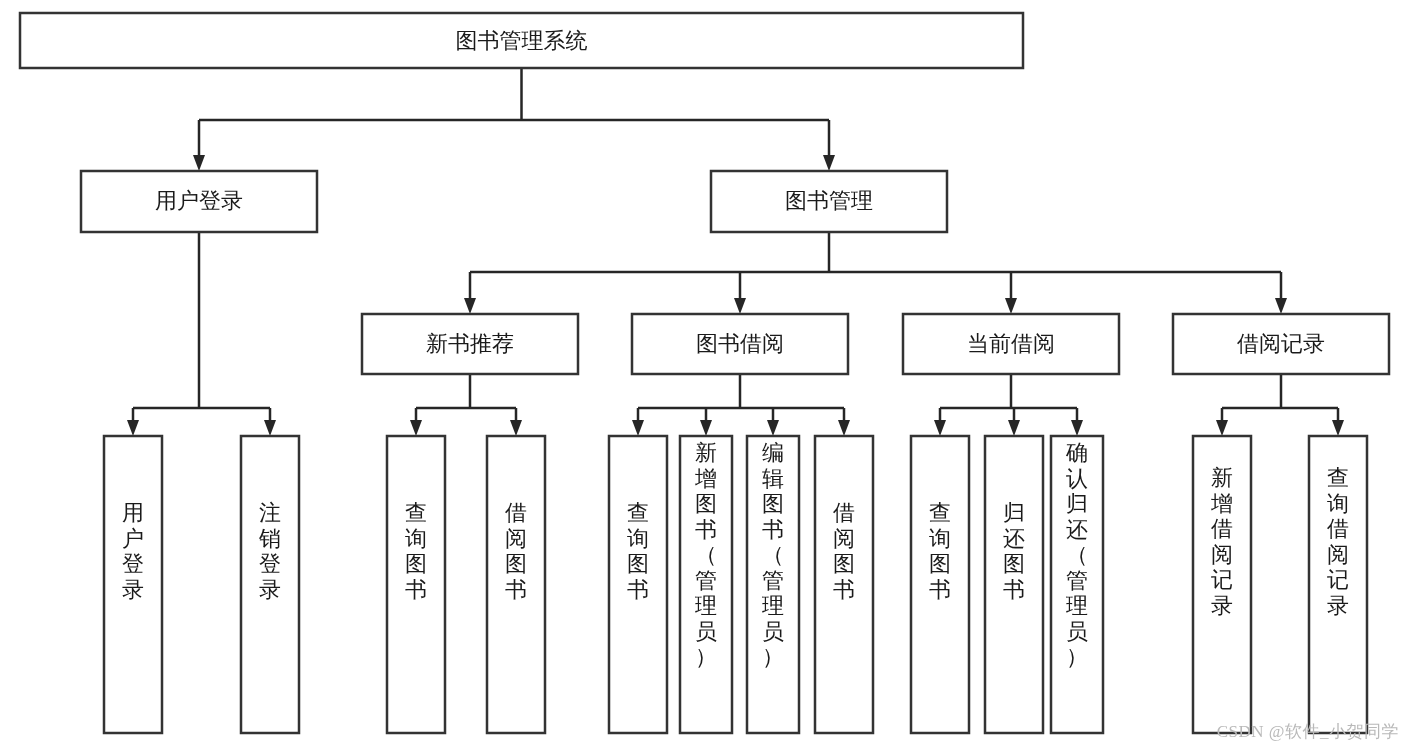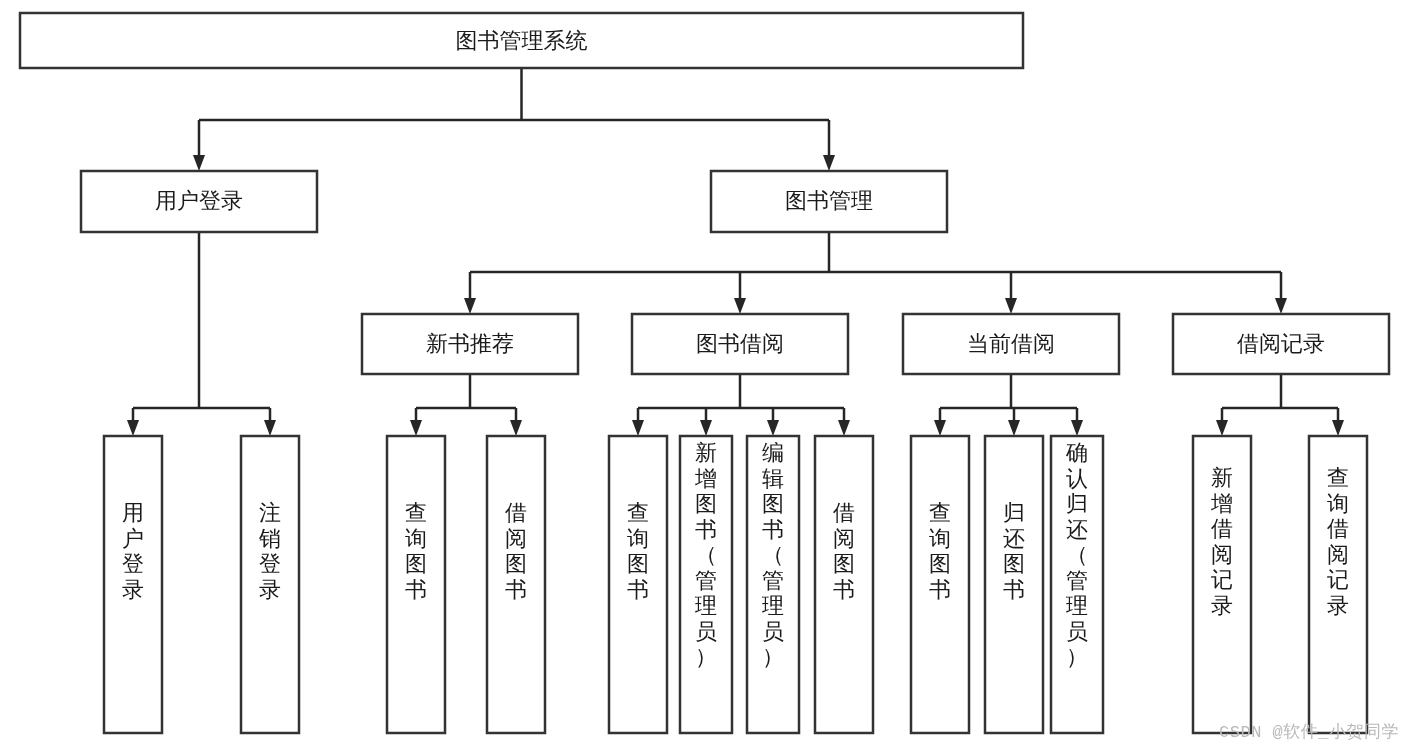--- a/index.html
+++ b/index.html
@@ -43,21 +43,21 @@
     fill: none;
   }
   .arrow-head {
     fill: #262626;
     stroke: none;
   }
   .watermark {
     position: absolute;
     right: 6px;
     bottom: 4px;
-    font-family: Liberation Mono, monospace;
+    font-family: Liberation Serif, serif;
     font-size: 17px;
     color: #b9b9b9;
     white-space: nowrap;
     letter-spacing: 0.5px;
   }
 </style>
 </head>
 <body>
 
 <svg id="diagram" viewBox="0 0 1405 747" xmlns="http://www.w3.org/2000/svg">

